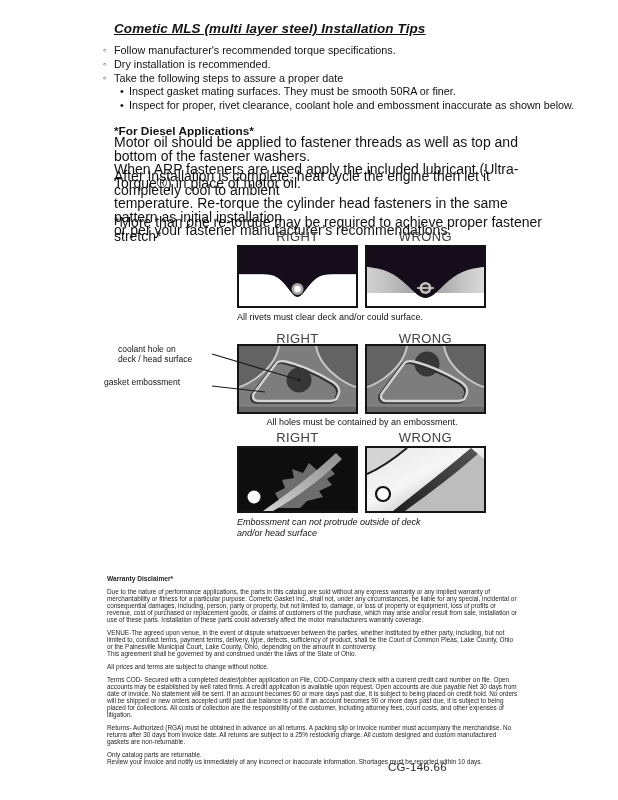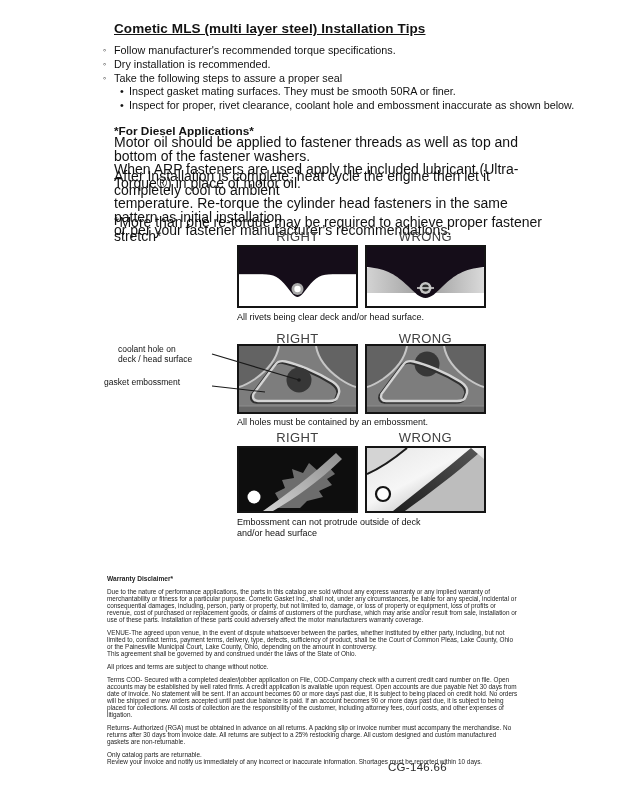--- a/index.html
+++ b/index.html
@@ -2,39 +2,39 @@
 <html><head>
 <meta charset="utf-8">
 <style>
   html,body { margin:0; padding:0; background:#fff; }
   .page {
     position:relative; width:618px; height:800px; background:#ffffff;
     font-family:"Liberation Sans", sans-serif; color:#121212; overflow:hidden;
   }
   .title {
     position:absolute; left:114px; top:21px; font-size:13.5px; font-weight:bold;
-    text-decoration:underline; letter-spacing:0.1px;
+    text-decoration:underline; letter-spacing:0.1px;font-style:italic;
   }
   .tips { position:absolute; left:103px; top:44px; font-size:10.8px; line-height:13.8px; }
   .tip-row { display:flex; }
   .tip-marker { width:11px; flex:0 0 11px; text-align:left; }
   .tip-marker.open { font-size:9px; }
   .tip-row.sub { padding-left:17px; }
   .tip-row.sub .tip-marker { width:9px; flex:0 0 9px; }
   .diesel-heading { position:absolute; left:114px; top:124px; font-size:11.8px; font-weight:bold; }
   .para { position:absolute; left:114px; font-size:14px; line-height:13.6px; white-space:pre-line; width:430px; }
   .para.p1 { top:136px; }
   .para.p2 { top:170px; }
   .para.note { top:216px; }
 
   .dlabel { position:absolute; width:121px; text-align:center; font-size:13px; color:#404040; letter-spacing:0.4px; }
   .panel { position:absolute; border:2px solid #141414; background:#fff; }
   .panel svg { display:block; }
   .caption { position:absolute; font-size:9px; line-height:10.5px; color:#111; white-space:pre-line; }
-  .caption.center { width:250px; text-align:left; }
+  .caption.center { width:250px; text-align:center; }
   .callout { position:absolute; font-size:8.5px; line-height:9.8px; text-align:left; white-space:pre-line; color:#111; }
   .leader-overlay { position:absolute; left:205px; top:348px; }
 
   .disclaimer { position:absolute; left:107px; top:575px; width:412px; font-size:6.4px; line-height:7px; color:#1e1e1e; }
   .disclaimer .disc-head { font-weight:bold; margin:0 0 6px 0; font-size:6.6px; }
   .disclaimer p { margin:0 0 6px 0; white-space:pre-line; }
   .footer-code { position:absolute; left:388px; top:761px; font-size:11.5px; color:#2a2a2a; letter-spacing:0.3px; }
 </style>
 </head>
 <body>
@@ -47,21 +47,21 @@
     <div class="tip-row">
       <span class="tip-marker open">◦</span>
       <span>Follow manufacturer's recommended torque specifications.</span>
     </div>
     <div class="tip-row">
       <span class="tip-marker open">◦</span>
       <span>Dry installation is recommended.</span>
     </div>
     <div class="tip-row">
       <span class="tip-marker open">◦</span>
-      <span>Take the following steps to assure a proper seal</span>
+      <span>Take the following steps to assure a proper date</span>
     </div>
     <div class="tip-row sub">
       <span class="tip-marker">•</span>
       <span>Inspect gasket mating surfaces.  They must be smooth 50RA or finer.</span>
     </div>
     <div class="tip-row sub">
       <span class="tip-marker">•</span>
       <span>Inspect for proper, rivet clearance, coolant hole and embossment inaccurate as shown below.</span>
     </div>
   </div>
@@ -97,21 +97,21 @@
       </defs>
       <rect width="117" height="59" fill="#ffffff"></rect>
       <rect y="21" width="117" height="25" fill="url(#deckg)"></rect>
       <rect y="46" width="117" height="13" fill="#ffffff"></rect>
       <path d="M0,0 H117 V20 C96,22 88,28 76,39 C69,46 64,51 58.5,51 C53,51 48,46 41,39 C29,28 21,22 0,20 Z" fill="#150d19"></path>
       <circle cx="58.5" cy="41" r="6" fill="#c4c4c4"></circle>
       <circle cx="58.5" cy="41" r="3.4" fill="#2c2c2c"></circle>
       <rect x="50" y="40.2" width="17" height="1.6" fill="#cfcfcf"></rect>
     </svg>
   </div>
-  <div class="caption" style="left:237px; top:312px;">All rivets being clear deck and/or head surface.</div>
+  <div class="caption" style="left:237px; top:312px;">All rivets must clear deck and/or could surface.</div>
 
   <div class="dlabel" style="left:237px; top:331px;">RIGHT</div>
   <div class="dlabel" style="left:365px; top:331px;">WRONG</div>
   <div class="callout" style="left:118px; top:345px; width:92px;">coolant hole on
 deck / head surface</div>
   <div class="callout" style="left:104px; top:378px; width:92px;">gasket embossment</div>
   <div class="panel" style="left:237px; top:344px;">
     <svg width="117" height="66" viewBox="0 0 117 66">
       <rect width="117" height="66" fill="#7d7d7d"></rect>
       <path d="M0,0 H40 C38,12 30,23 16,33 C10,37 4,40 0,41 Z" fill="#636363"></path>
@@ -176,21 +176,21 @@
         </linearGradient>
       </defs>
       <rect width="117" height="63" fill="url(#silverg)"></rect>
       <path d="M0,26 C14,20 28,10 40,0 H0 Z" fill="#d4d4d4"></path>
       <path d="M0,26 C14,20 28,10 40,0" stroke="#1a1a1a" stroke-width="2" fill="none"></path>
       <path d="M38,63 C62,46 88,26 111,6 L117,11 V63 Z" fill="#bdbdbd"></path>
       <path d="M26,63 C52,42 78,22 104,0 L111,6 C88,26 62,46 38,63 Z" fill="url(#darkw)"></path>
       <circle cx="16" cy="46" r="7" fill="#ffffff" stroke="#141414" stroke-width="2.2"></circle>
     </svg>
   </div>
-  <div class="caption" style="left:237px; top:517px;">Embossment can not protrude outside of deck
+  <div class="caption" style="left:237px; top:517px;font-style:italic;">Embossment can not protrude outside of deck
 and/or head surface</div>
 
   <div class="disclaimer">
     <p class="disc-head">Warranty Disclaimer*</p>
     <p>Due to the nature of performance applications, the parts in this catalog are sold without any express warranty or any implied warranty of merchantability or fitness for a particular purpose.  Cometic Gasket Inc., shall not, under any circumstances, be liable for any special, incidental or consequential damages, including, person, party or property, but not limited to, damage, or loss of property or equipment, loss of profits or revenue, cost of purchased or replacement goods, or claims of customers of the purchase, which may arise and/or result from sale, installation or use of these parts.  Installation of these parts could adversely affect the motor manufacturers warranty coverage.</p>
     <p>VENUE-The agreed upon venue, in the event of dispute whatsoever between the parties, whether instituted by either party, including, but not limited to, contract terms, payment terms, delivery, type, defects, sufficiency of product, shall be the Court of Common Pleas, Lake County, Ohio or the Painesville Municipal Court, Lake County, Ohio, depending on the amount in controversy.
 This agreement shall be governed by and construed under the laws of the State of Ohio.</p>
     <p>All prices and terms are subject to change without notice.</p>
     <p>Terms COD- Secured with a completed dealer/jobber application on File, COD-Company check with a current credit card number on file.  Open accounts may be established by well rated firms.  A credit application is available upon request.  Open accounts are due payable Net 30 days from date of invoice.  No statement will be sent.  If an account becomes 60 or more days past due, it is subject to being placed on credit hold.  No orders will be shipped or new orders accepted until past due balance is paid.  If an account becomes 90 or more days past due, it is subject to being placed for collections.  All costs of collection are the responsibility of the customer, including attorney fees, court costs, and other expenses of litigation.</p>
     <p>Returns- Authorized (RGA) must be obtained in advance on all returns.  A packing slip or invoice number must accompany the merchandise.  No returns after 30 days from invoice date.  All returns are subject to a 25% restocking charge.  All custom designed and custom manufactured gaskets are non-returnable.</p>

